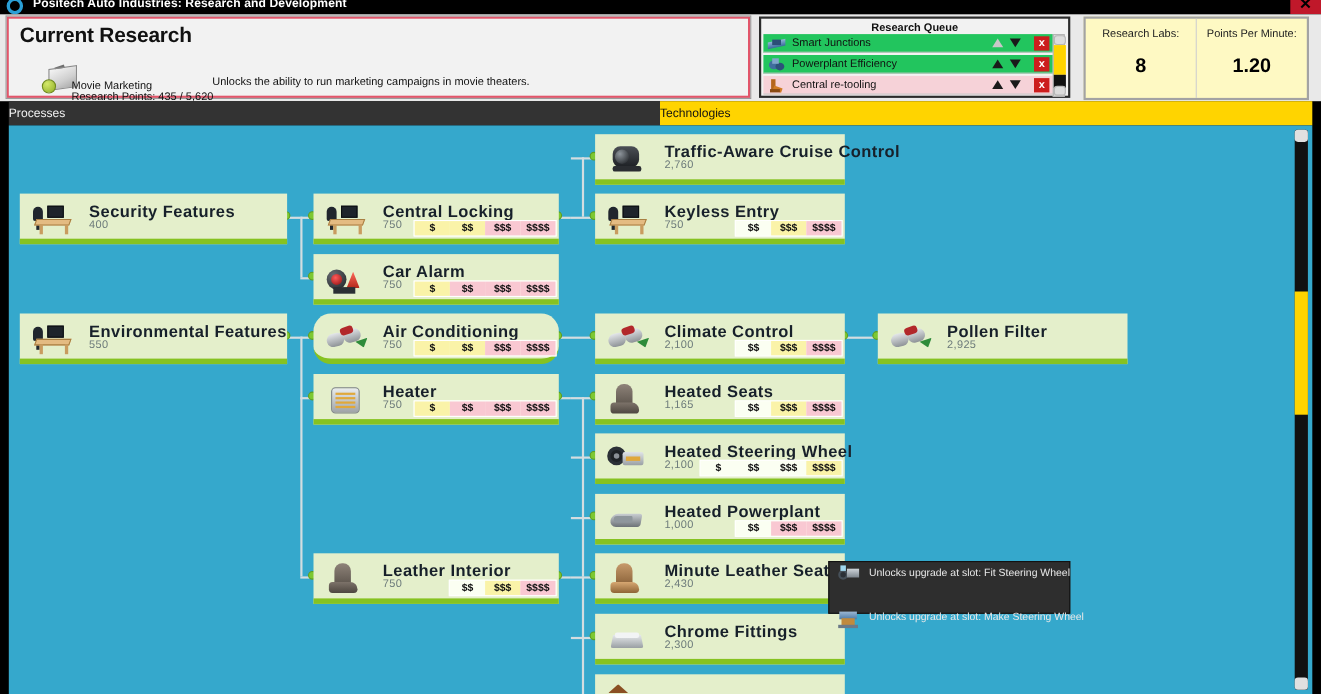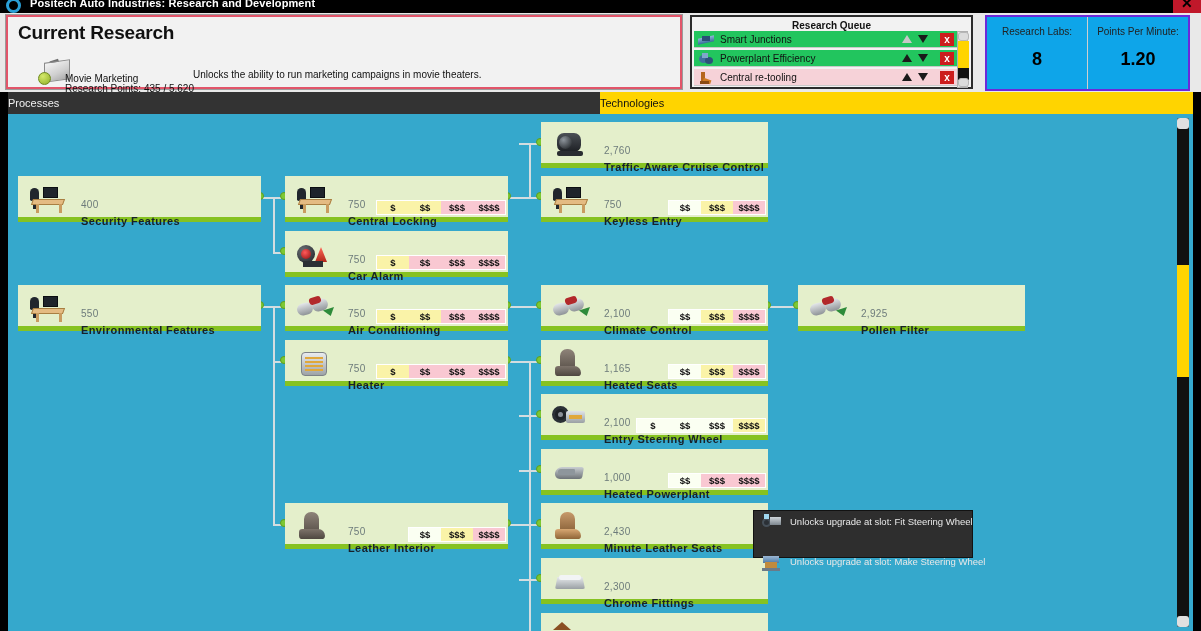--- a/index.html
+++ b/index.html
@@ -136,21 +136,21 @@
     background: #ffd400;
   }
   #q-scroll-thumb2 {
     position: absolute; left: 0; top: 36px; width: 11px; height: 12px;
     background: #111;
   }
 
   
   #stats-panel {
     position: absolute; left: 985px; top: 2px; width: 205px; height: 76px;
-    background: #0ea5e9; border: 2px solid #6d28d9;
+    background: #fef9c3; border: 2px solid #a3a3a3;
     display: flex;
   }
   .stat { flex: 1; position: relative; }
   .stat + .stat { border-left: 1px solid #cfcfcf; }
   .stat-label {
     position: absolute; left: 0; top: 9px; width: 100%;
     text-align: center; font-size: 10px; color: #222;
   }
   .stat-value {
     position: absolute; left: 0; top: 32px; width: 100%;
@@ -193,22 +193,22 @@
   .node {
     position: absolute; background: #e4efcb;
     border-bottom: 5px solid #86c221;
     cursor: pointer;
   }
   .node-icon {
     position: absolute; left: 8px; top: 6px; width: 44px; height: 32px;
   }
   .node-title {
     position: absolute; left: 63px; top: 8px;
-    font-size: 11px; font-weight: bold; color: #17202a;
-    letter-spacing: .4px; white-space: nowrap; margin-top: 31px;
+    font-size: 15px; font-weight: bold; color: #17202a;
+    letter-spacing: .4px; white-space: nowrap;
   }
   .node-cost {
     position: absolute; left: 63px; top: 23px;
     font-size: 10px; color: #6d7b7b; letter-spacing: .3px;
   }
   .badges {
     position: absolute; right: 2px; bottom: 2px;
     display: flex; background: #fbfff2;
     border: 1px solid #ffffff;
   }
@@ -467,21 +467,21 @@
           <div class="ic" style="left: 4px; top: 6px; width: 9px; height: 13px; background: rgb(32, 38, 45); border-radius: 5px 5px 2px 2px;"></div>
           <div class="ic" style="left: 7px; top: 18px; width: 3px; height: 9px; background: rgb(32, 38, 45);"></div>
           <div class="ic" style="left: 17px; top: 5px; width: 15px; height: 11px; background: rgb(30, 36, 43); border: 1px solid rgb(11, 14, 17);"></div>
           <div class="ic" style="left: 6px; top: 17px; width: 32px; height: 6px; background: rgb(228, 187, 130); border: 1px solid rgb(168, 127, 66); transform: skewX(-20deg);"></div>
           <div class="ic" style="left: 10px; top: 22px; width: 3px; height: 9px; background: rgb(201, 156, 95);"></div>
           <div class="ic" style="left: 33px; top: 22px; width: 3px; height: 9px; background: rgb(201, 156, 95);"></div>
         </div>
         <div class="node-title">Environmental Features</div>
         <div class="node-cost">550</div>
       </div>
-      <div class="node" style="left: 277px; top: 171px; width: 223px; height: 46px;">
+      <div class="node" style="left: 277px; top: 171px; width: 223px; height: 46px; border-radius: 16px;">
         <div class="node-icon">
           <div class="ic" style="left: 4px; top: 12px; width: 16px; height: 12px; background: linear-gradient(rgb(227, 230, 233), rgb(142, 147, 151)); border-radius: 6px; transform: rotate(-15deg);"></div>
           <div class="ic" style="left: 19px; top: 8px; width: 16px; height: 12px; background: linear-gradient(rgb(227, 230, 233), rgb(142, 147, 151)); border-radius: 6px; transform: rotate(-15deg);"></div>
           <div class="ic" style="left: 16px; top: 6px; width: 12px; height: 7px; background: rgb(178, 40, 43); border-radius: 3px; transform: rotate(-18deg);"></div>
           <div class="ic" style="left: 30px; top: 16px; width: 11px; height: 9px; background: rgb(46, 139, 58); clip-path: polygon(0px 40%, 100% 0px, 70% 100%);"></div>
         </div>
         <div class="node-title">Air Conditioning</div>
         <div class="node-cost">750</div>
         <div class="badges">
           <div class="badge y">$</div>
@@ -545,21 +545,21 @@
           <div class="badge p">$$$$</div>
         </div>
       </div>
       <div class="node" style="left: 533px; top: 280px; width: 227px; height: 46px;">
         <div class="node-icon">
           <div class="ic" style="left: 3px; top: 6px; width: 17px; height: 17px; border-radius: 50%; background: rgb(30, 34, 38); border: 3px solid rgb(43, 48, 54);"></div>
           <div class="ic" style="left: 9px; top: 12px; width: 5px; height: 5px; border-radius: 50%; background: rgb(139, 144, 151);"></div>
           <div class="ic" style="left: 17px; top: 11px; width: 19px; height: 12px; background: linear-gradient(rgb(223, 227, 230), rgb(154, 160, 164)); border-radius: 2px;"></div>
           <div class="ic" style="left: 20px; top: 15px; width: 13px; height: 4px; background: rgb(224, 168, 58);"></div>
         </div>
-        <div class="node-title">Entry Steering Wheel</div>
+        <div class="node-title">Heated Steering Wheel</div>
         <div class="node-cost">2,100</div>
         <div class="badges">
           <div class="badge w">$</div>
           <div class="badge w">$$</div>
           <div class="badge w">$$$</div>
           <div class="badge y">$$$$</div>
         </div>
       </div>
       <div class="node" style="left: 533px; top: 335px; width: 227px; height: 46px;">
         <div class="node-icon">

